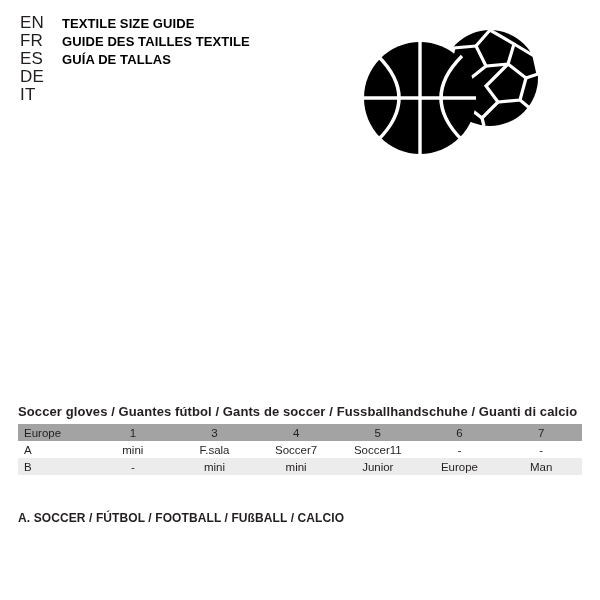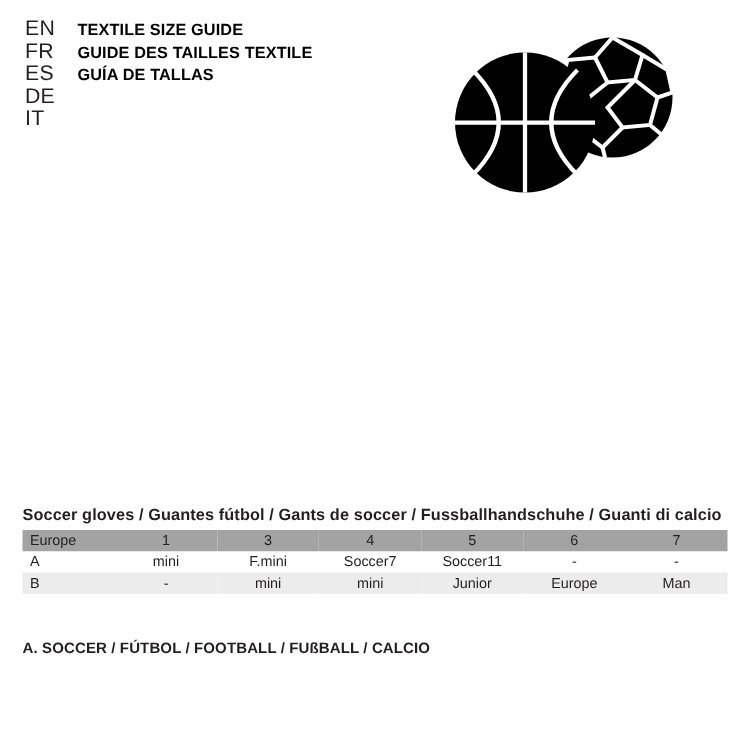--- a/index.html
+++ b/index.html
@@ -176,21 +176,21 @@
         <td>1</td>
         <td>3</td>
         <td>4</td>
         <td>5</td>
         <td>6</td>
         <td>7</td>
       </tr>
       <tr>
         <td class="label-cell">A</td>
         <td>mini</td>
-        <td>F.mini</td>
+        <td>F.sala</td>
         <td>Soccer7</td>
         <td>Soccer11</td>
         <td>-</td>
         <td>-</td>
       </tr>
       <tr class="band-row">
         <td class="label-cell">B</td>
         <td>-</td>
         <td>mini</td>
         <td>mini</td>

